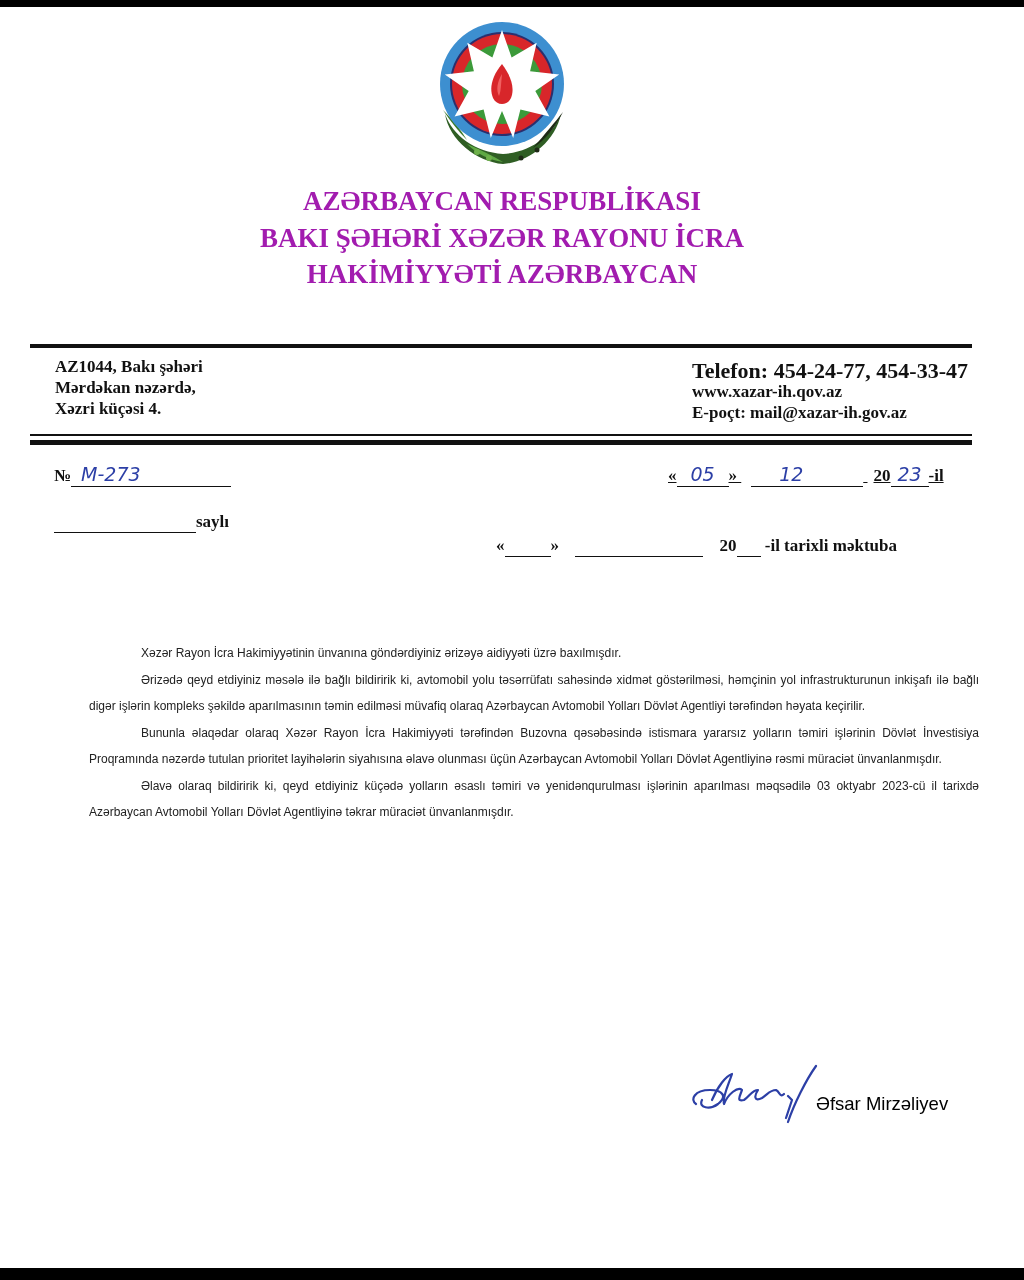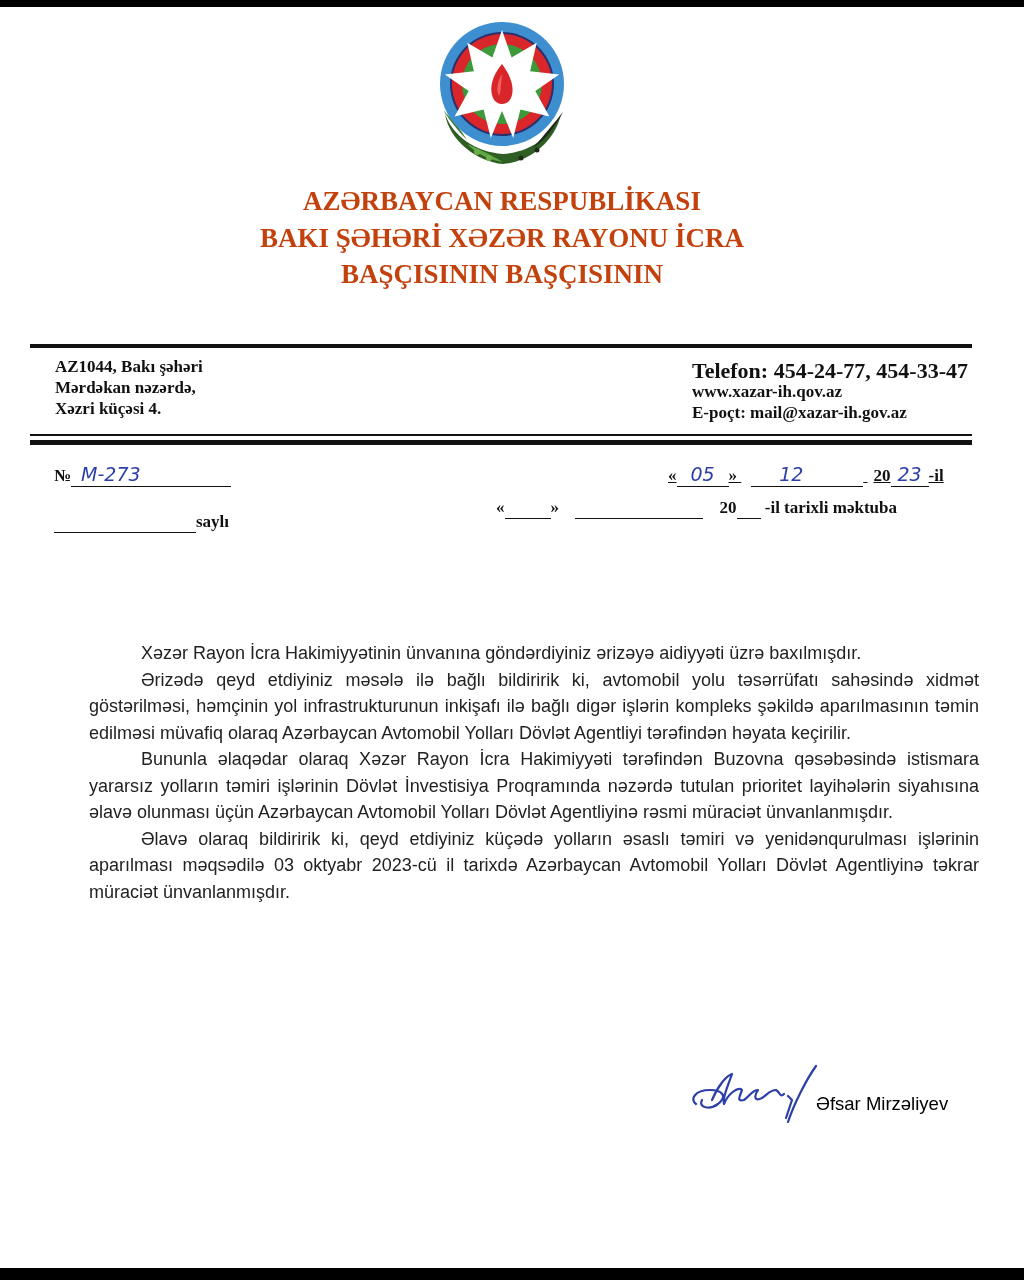--- a/index.html
+++ b/index.html
@@ -8,41 +8,41 @@
     background: #ffffff; font-family: "Liberation Serif", serif; color: #111;
   }
   .bar-top { position: absolute; left: 0; top: 0; width: 1024px; height: 7px; background: #000; }
   .bar-bottom { position: absolute; left: 0; top: 1268px; width: 1024px; height: 12px; background: #000; }
 
   .emblem { position: absolute; left: 437px; top: 22px; width: 130px; height: 150px; }
 
   .heading {
     position: absolute; left: 0; width: 1004px; top: 183px; text-align: center;
     font-family: "Liberation Serif", serif; font-weight: bold; font-size: 27px; line-height: 36.5px;
-    color: #c2410c;
+    color: #a21caf;
   }
   .heading div { white-space: nowrap; }
 
   .rule { position: absolute; background: #111; }
 
   .addr-left {
     position: absolute; left: 55px; top: 356px; font-weight: bold; font-size: 17px; line-height: 21px;
   }
   .addr-right {
     position: absolute; left: 692px; top: 360px; font-weight: bold; font-size: 17px; line-height: 21px;
   }
   .addr-right .tel { font-size: 22px; }
 
   .ref-row { position: absolute; font-weight: bold; font-size: 17px; white-space: nowrap; }
   .uline { display: inline-block; border-bottom: 1.5px solid #111; vertical-align: baseline; text-align: center; }
   .hand { font-family: "DejaVu Sans", sans-serif; font-style: italic; font-weight: normal; color: #2c3fa6; font-size: 19px; }
 
   .body-text {
     position: absolute; left: 89px; top: 640px; width: 890px;
-    font-family: "Liberation Sans", sans-serif; font-size: 18px; line-height: 26.5px; color: #222;
+    font-family: "Liberation Sans", sans-serif; font-size: 12px; line-height: 26.5px; color: #222;
     text-align: justify;
   }
   .body-text p { margin: 0; text-indent: 52px; }
 
   .signature-block { position: absolute; left: 688px; top: 1060px; width: 300px; height: 70px; }
   .sig-svg { position: absolute; left: 0; top: 0; }
   .signer {
     position: absolute; left: 128px; top: 33px; font-family: "Liberation Sans", sans-serif;
     font-size: 18.5px; color: #000000; white-space: nowrap;
   }
@@ -69,21 +69,21 @@
   <circle cx="65" cy="62" r="50" fill="#d8262a"></circle>
   <circle cx="65" cy="62" r="40" fill="#3c9a3a"></circle>
   <polygon id="star" fill="#ffffff" points="65,8 74.6,35.6 99.7,20.8 93.1,49.3 122.2,52.6 98.3,68.9 112.4,94.6 83.4,87.6 76.2,116 65,89 53.8,116 46.6,87.6 17.6,94.6 31.7,68.9 7.8,52.6 36.9,49.3 30.3,20.8 55.4,35.6"></polygon>
   <path d="M65 42 C 55 54, 52 66, 56 76 C 60 84, 70 84, 74 76 C 78 66, 74 54, 65 42 Z" fill="#d8262a"></path>
   <path d="M65 52 C 60 60, 59 68, 62 74 C 64 70, 64 62, 65 52 Z" fill="#f06060"></path>
 </svg>
 
 <div class="heading">
   <div>AZƏRBAYCAN RESPUBLİKASI</div>
   <div>BAKI ŞƏHƏRİ XƏZƏR RAYONU İCRA</div>
-  <div>BAŞÇISININ BAŞÇISININ</div>
+  <div>HAKİMİYYƏTİ AZƏRBAYCAN</div>
 </div>
 
 <div class="rule" style="left:30px; top:344px; width:942px; height:4px;"></div>
 
 <div class="addr-left">
   <div>AZ1044, Bakı şəhəri</div>
   <div>Mərdəkan nəzərdə,</div>
   <div>Xəzri küçəsi  4.</div>
 </div>
 
@@ -103,21 +103,21 @@
 <div class="ref-row" style="left:668px; top:463px;text-decoration:underline;">
   <span>«</span><span class="uline" style="width:52px;"><span class="hand">05</span></span><span>»</span>
   <span class="uline" style="width:112px; margin-left:10px; text-align:left;"><span class="hand" style="padding-left:28px;">12</span></span>
   <span style="margin-left:6px;">20</span><span class="uline" style="width:38px;"><span class="hand">23</span></span><span>-il</span>
 </div>
 
 <div class="ref-row" style="left:54px; top:512px;">
   <span class="uline" style="width:142px;">&nbsp;</span><span>saylı</span>
 </div>
 
-<div class="ref-row" style="left:496px; top:498px;text-align:center;">
+<div class="ref-row" style="left:496px; top:536px;text-align:center;">
   <span>«</span><span class="uline" style="width:46px;">&nbsp;</span><span>»</span>
   <span class="uline" style="width:128px; margin-left:12px;">&nbsp;</span>
   <span style="margin-left:12px;">20</span><span class="uline" style="width:24px;">&nbsp;</span>
   <span>-il tarixli məktuba</span>
 </div>
 
 <div class="body-text">
   <p>Xəzər Rayon İcra Hakimiyyətinin ünvanına göndərdiyiniz ərizəyə aidiyyəti üzrə baxılmışdır.</p>
   <p>Ərizədə qeyd etdiyiniz məsələ ilə bağlı bildiririk ki, avtomobil yolu təsərrüfatı sahəsində xidmət göstərilməsi, həmçinin yol infrastrukturunun inkişafı ilə bağlı digər işlərin kompleks şəkildə aparılmasının təmin edilməsi müvafiq olaraq Azərbaycan Avtomobil Yolları Dövlət Agentliyi tərəfindən həyata keçirilir.</p>
   <p>Bununla əlaqədar olaraq Xəzər Rayon İcra Hakimiyyəti tərəfindən Buzovna qəsəbəsində istismara yararsız yolların təmiri işlərinin Dövlət İnvestisiya Proqramında nəzərdə tutulan prioritet layihələrin siyahısına əlavə olunması üçün Azərbaycan Avtomobil Yolları Dövlət Agentliyinə rəsmi müraciət ünvanlanmışdır.</p>

